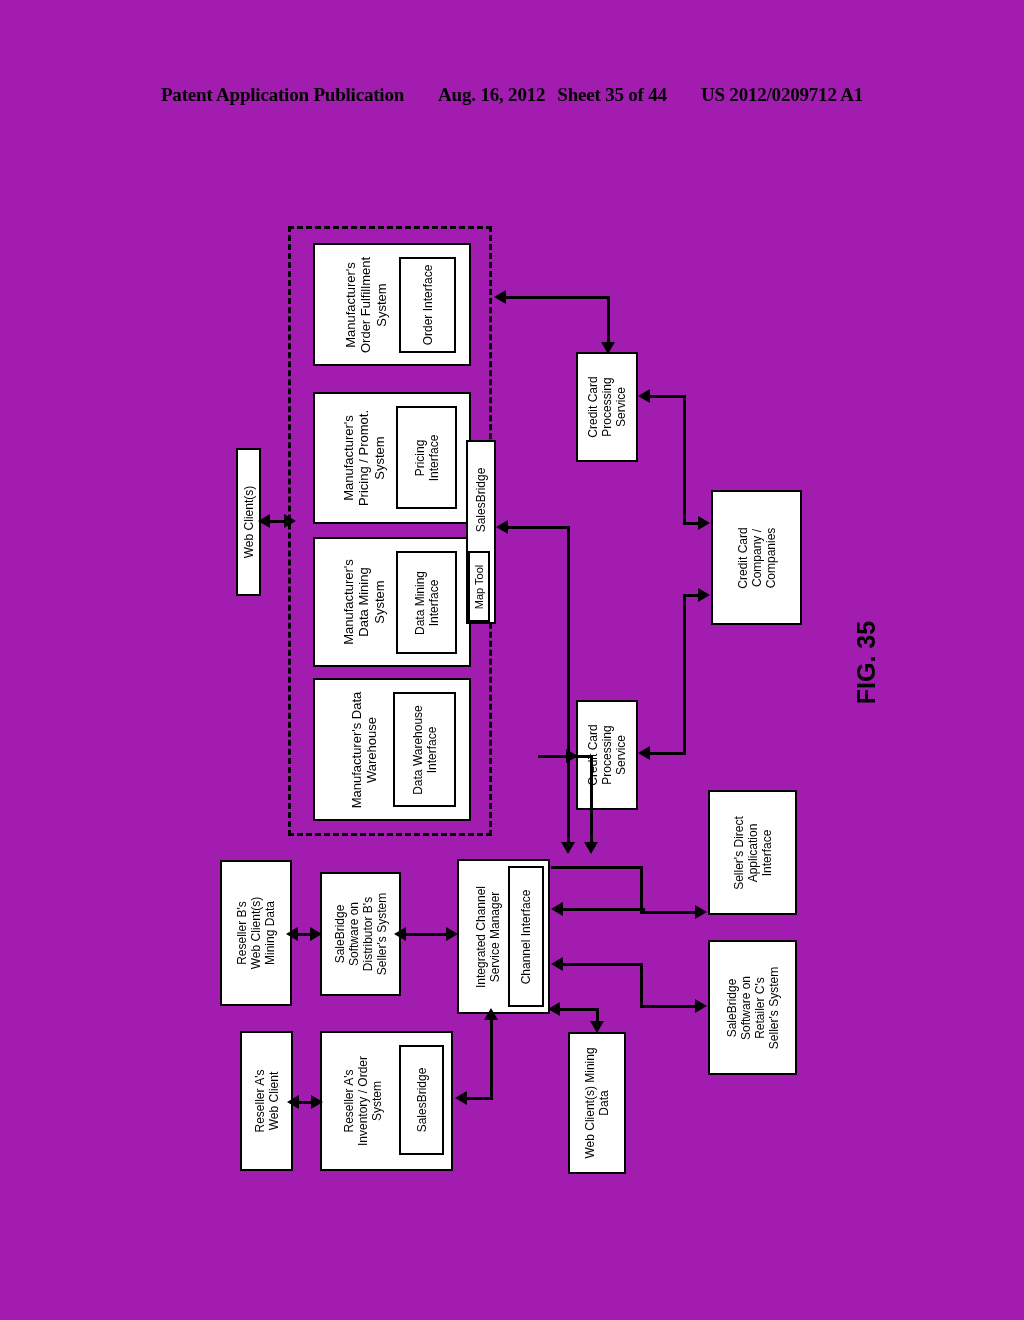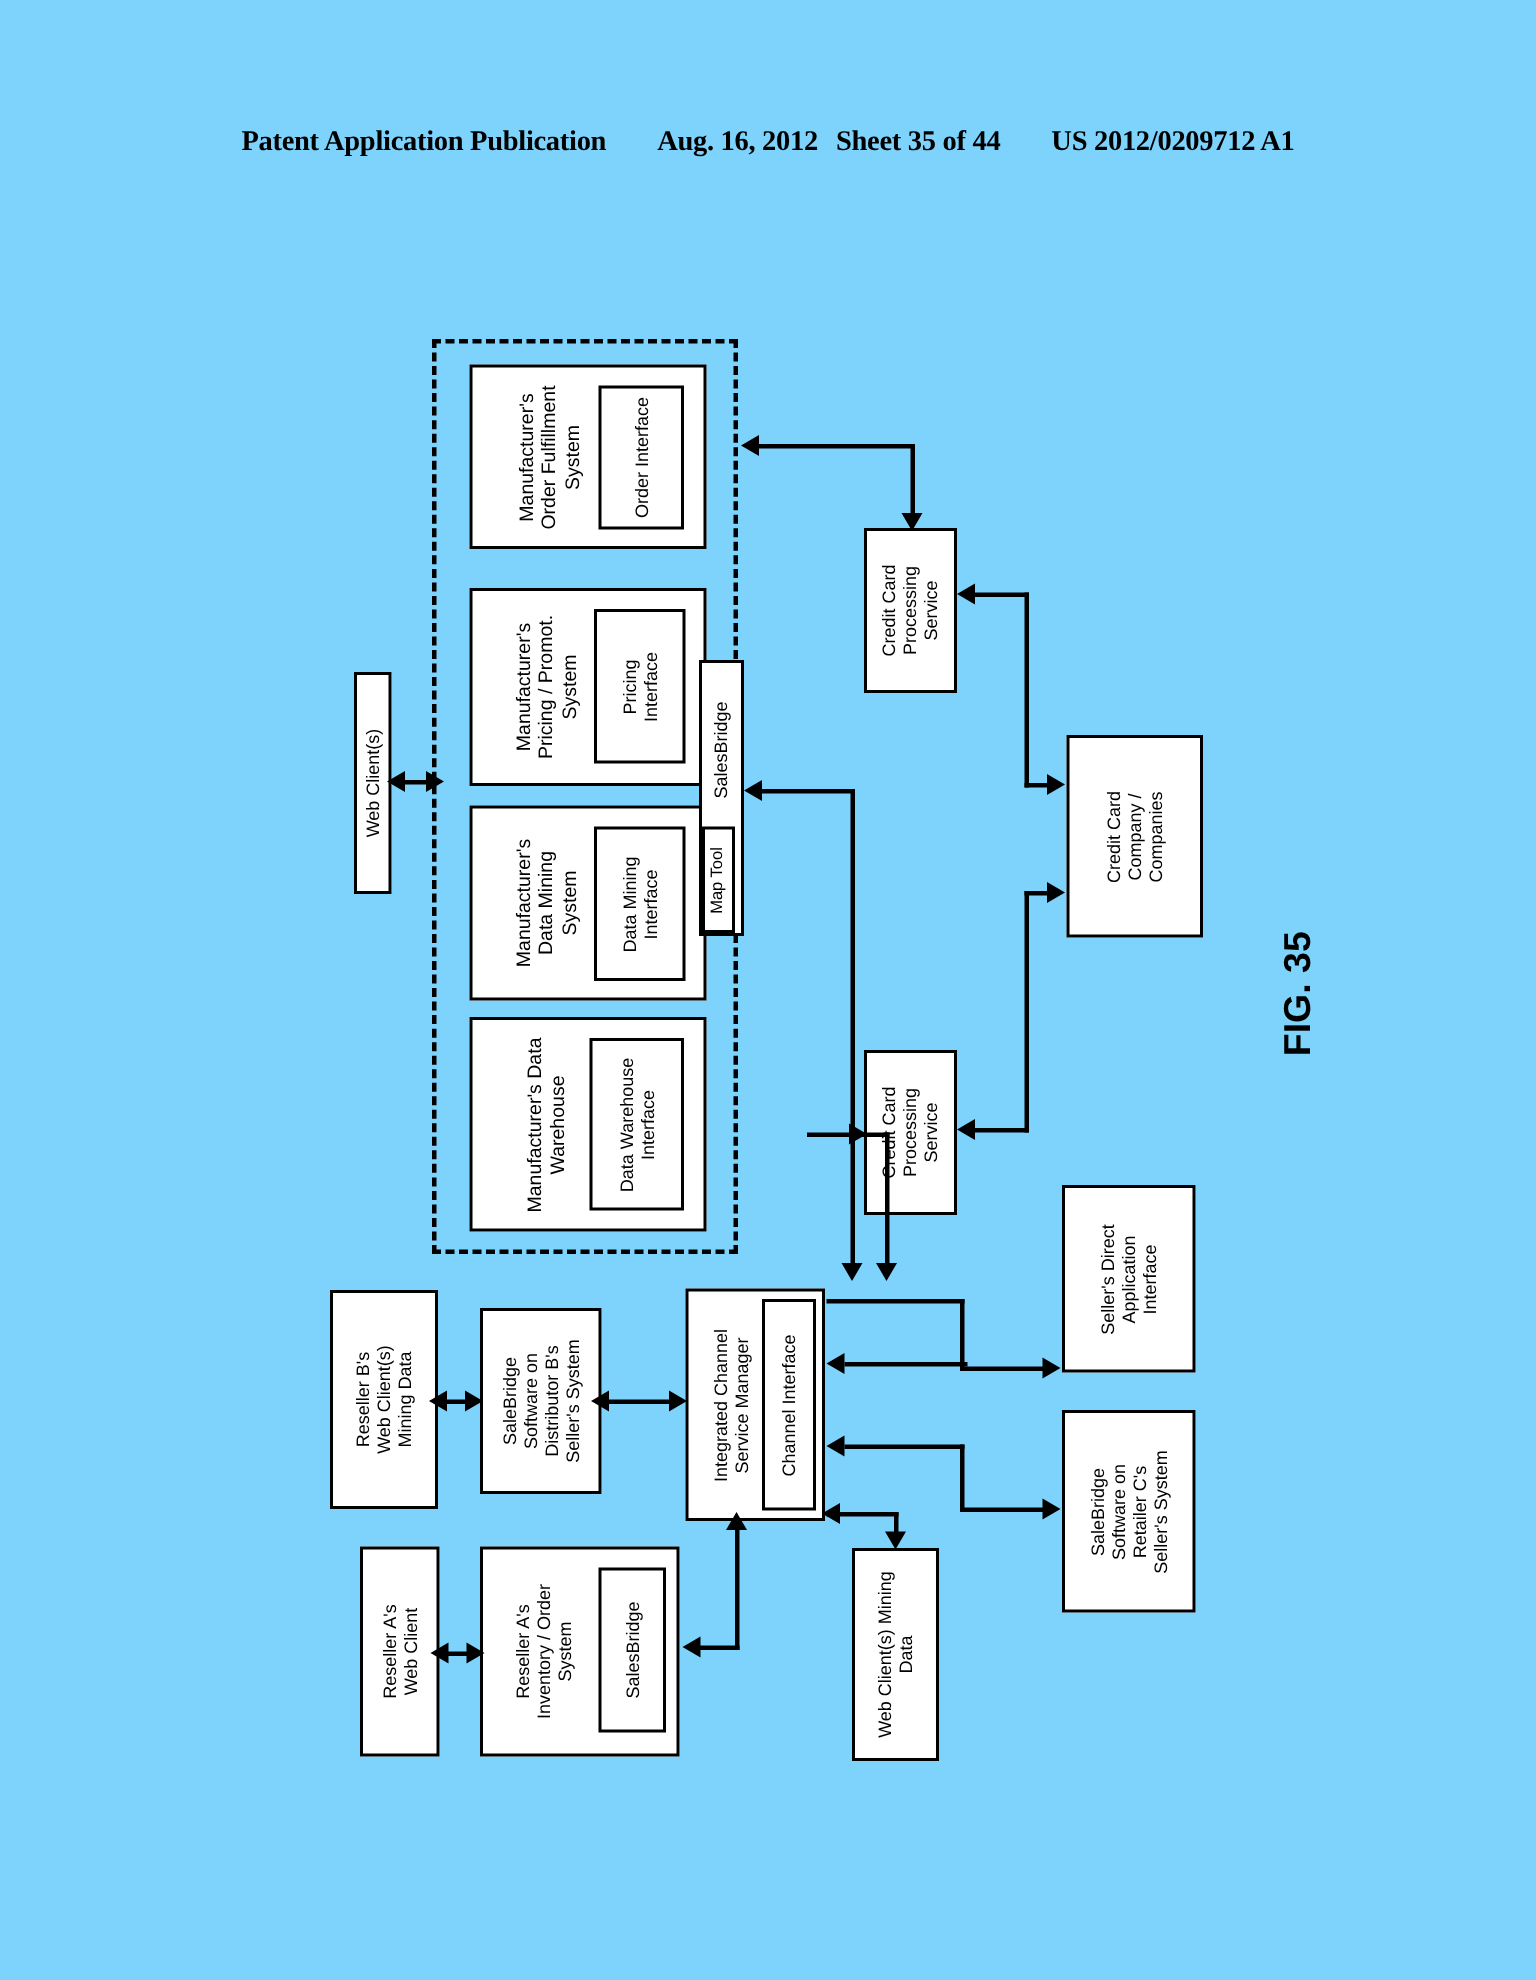--- a/index.html
+++ b/index.html
@@ -9,21 +9,21 @@
   }
   body {
     font-family: "Liberation Sans", sans-serif;
     color: #000000;
   }
   #page {
     position: relative;
     width: 1024px;
     height: 1320px;
     overflow: hidden;
-    background: #7dd3fc;
+    background: #a21caf;
   }
 
   
   #pub-header {
     position: absolute;
     top: 84px;
     left: 0;
     width: 1024px;
     text-align: center;
     font-family: "Liberation Serif", serif;

